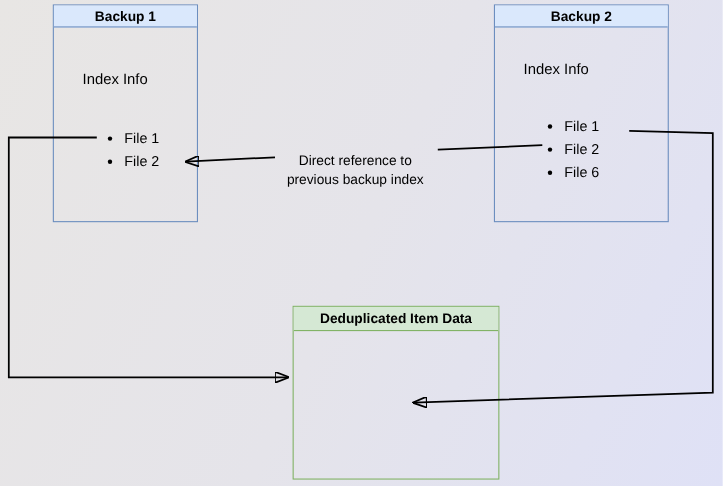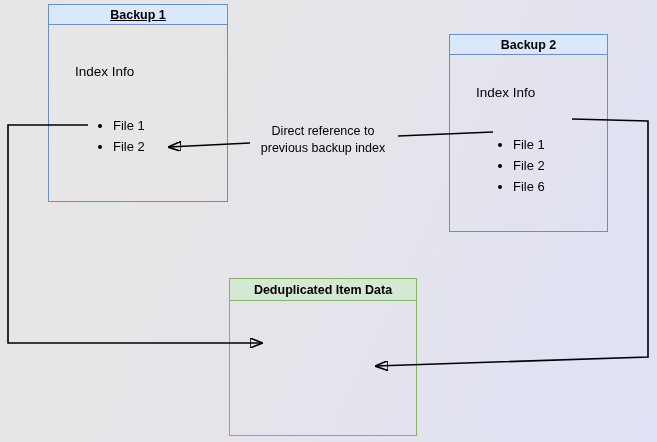--- a/index.html
+++ b/index.html
@@ -6,52 +6,52 @@
   #canvas{
     position:relative;
     width:657px;height:442px;
     overflow:hidden;
     background:linear-gradient(115deg,#e8e6e4 0%,#e5e4ea 50%,#dfe1f6 100%);
     font-family:"Liberation Sans",sans-serif;
     color:#000;
   }
   .node{position:absolute;border:1px solid;box-sizing:border-box;z-index:2;}
   .node.blue{border-color:#6c8ebf;}
-  .node.green{border-color:#82b366;}
+  .node.green{border-color:#82b366;margin-left:37px;}
   .hdr{
     box-sizing:border-box;width:100%;
     display:flex;align-items:center;justify-content:center;
     font-weight:bold;font-size:12.5px;
     border-bottom:1px solid;
   }
   .blue .hdr{background:#dae8fc;border-color:#6c8ebf;height:20px;}
   .green .hdr{background:#d5e8d4;border-color:#82b366;height:22px;}
   .subtitle{position:absolute;font-size:13.5px;line-height:16px;}
   ul.files{position:absolute;margin:0;list-style:disc;font-size:13px;}
   ul.files li{line-height:21px;}
 
-  #backup1{left:48px;top:4px;width:180px;height:198px;text-decoration:underline;}
+  #backup1{left:48px;top:4px;width:132px;height:198px;}
   #backup1 .subtitle{left:26px;top:59px;}
   #backup1 ul.files{left:0;top:110px;padding-left:64px;}
 
-  #backup2{left:449px;top:4px;width:159px;height:198px;margin-top:30px;}
+  #backup2{left:449px;top:4px;width:159px;height:198px;}
   #backup2 .subtitle{left:26px;top:50px;}
   #backup2 ul.files{left:0;top:99px;padding-left:63px;}
 
   #dedup{left:229px;top:278px;width:188px;height:158px;}
   #dedup ul.files{left:0;top:55px;padding-left:66px;}
 
   #arrow-layer{
     position:absolute;left:0;top:0;width:657px;height:442px;
     z-index:5;pointer-events:none;
   }
   #arrow-layer path{fill:none;stroke:#000000;stroke-width:1.6;}
 
   #ref-label{
-    position:absolute;left:233px;top:123px;width:180px;
+    position:absolute;left:233px;top:138px;width:180px;
     text-align:center;font-size:12.5px;line-height:17px;
     white-space:nowrap;z-index:4;
   }
 </style>
 </head>
 <body>
 
 <div id="canvas">
 
   <svg id="arrow-layer" viewBox="0 0 657 442" xmlns="http://www.w3.org/2000/svg">

